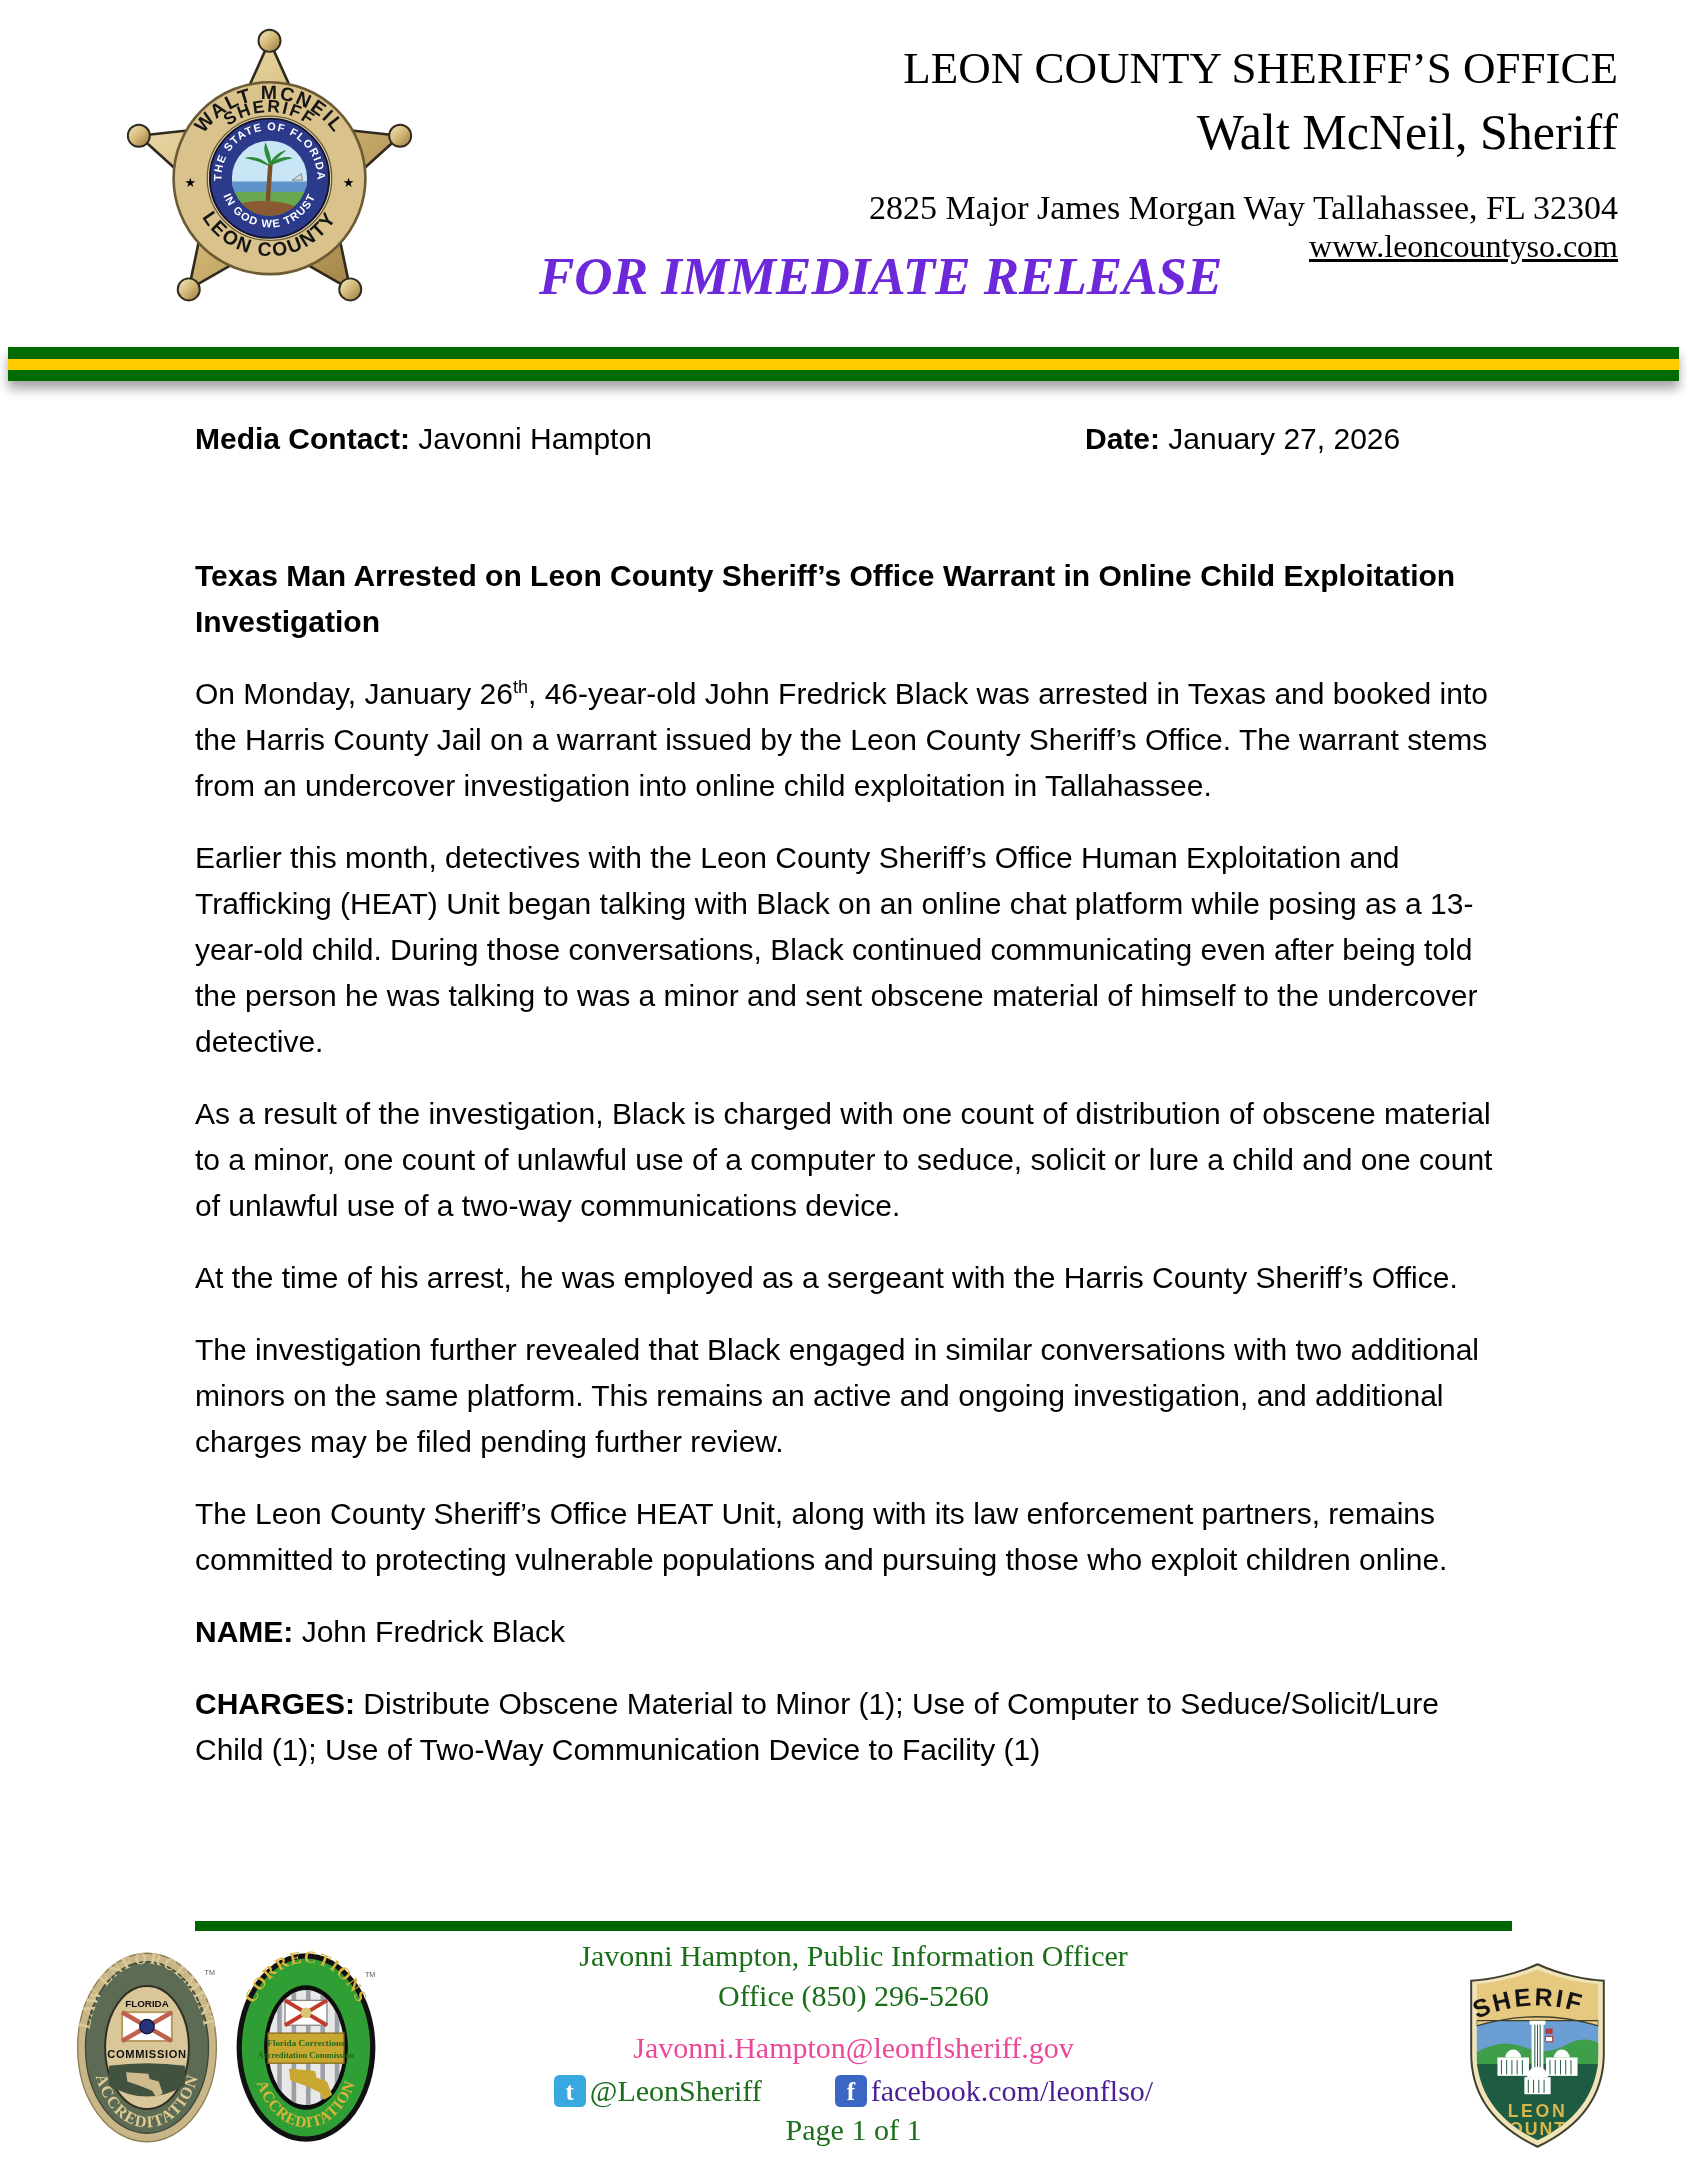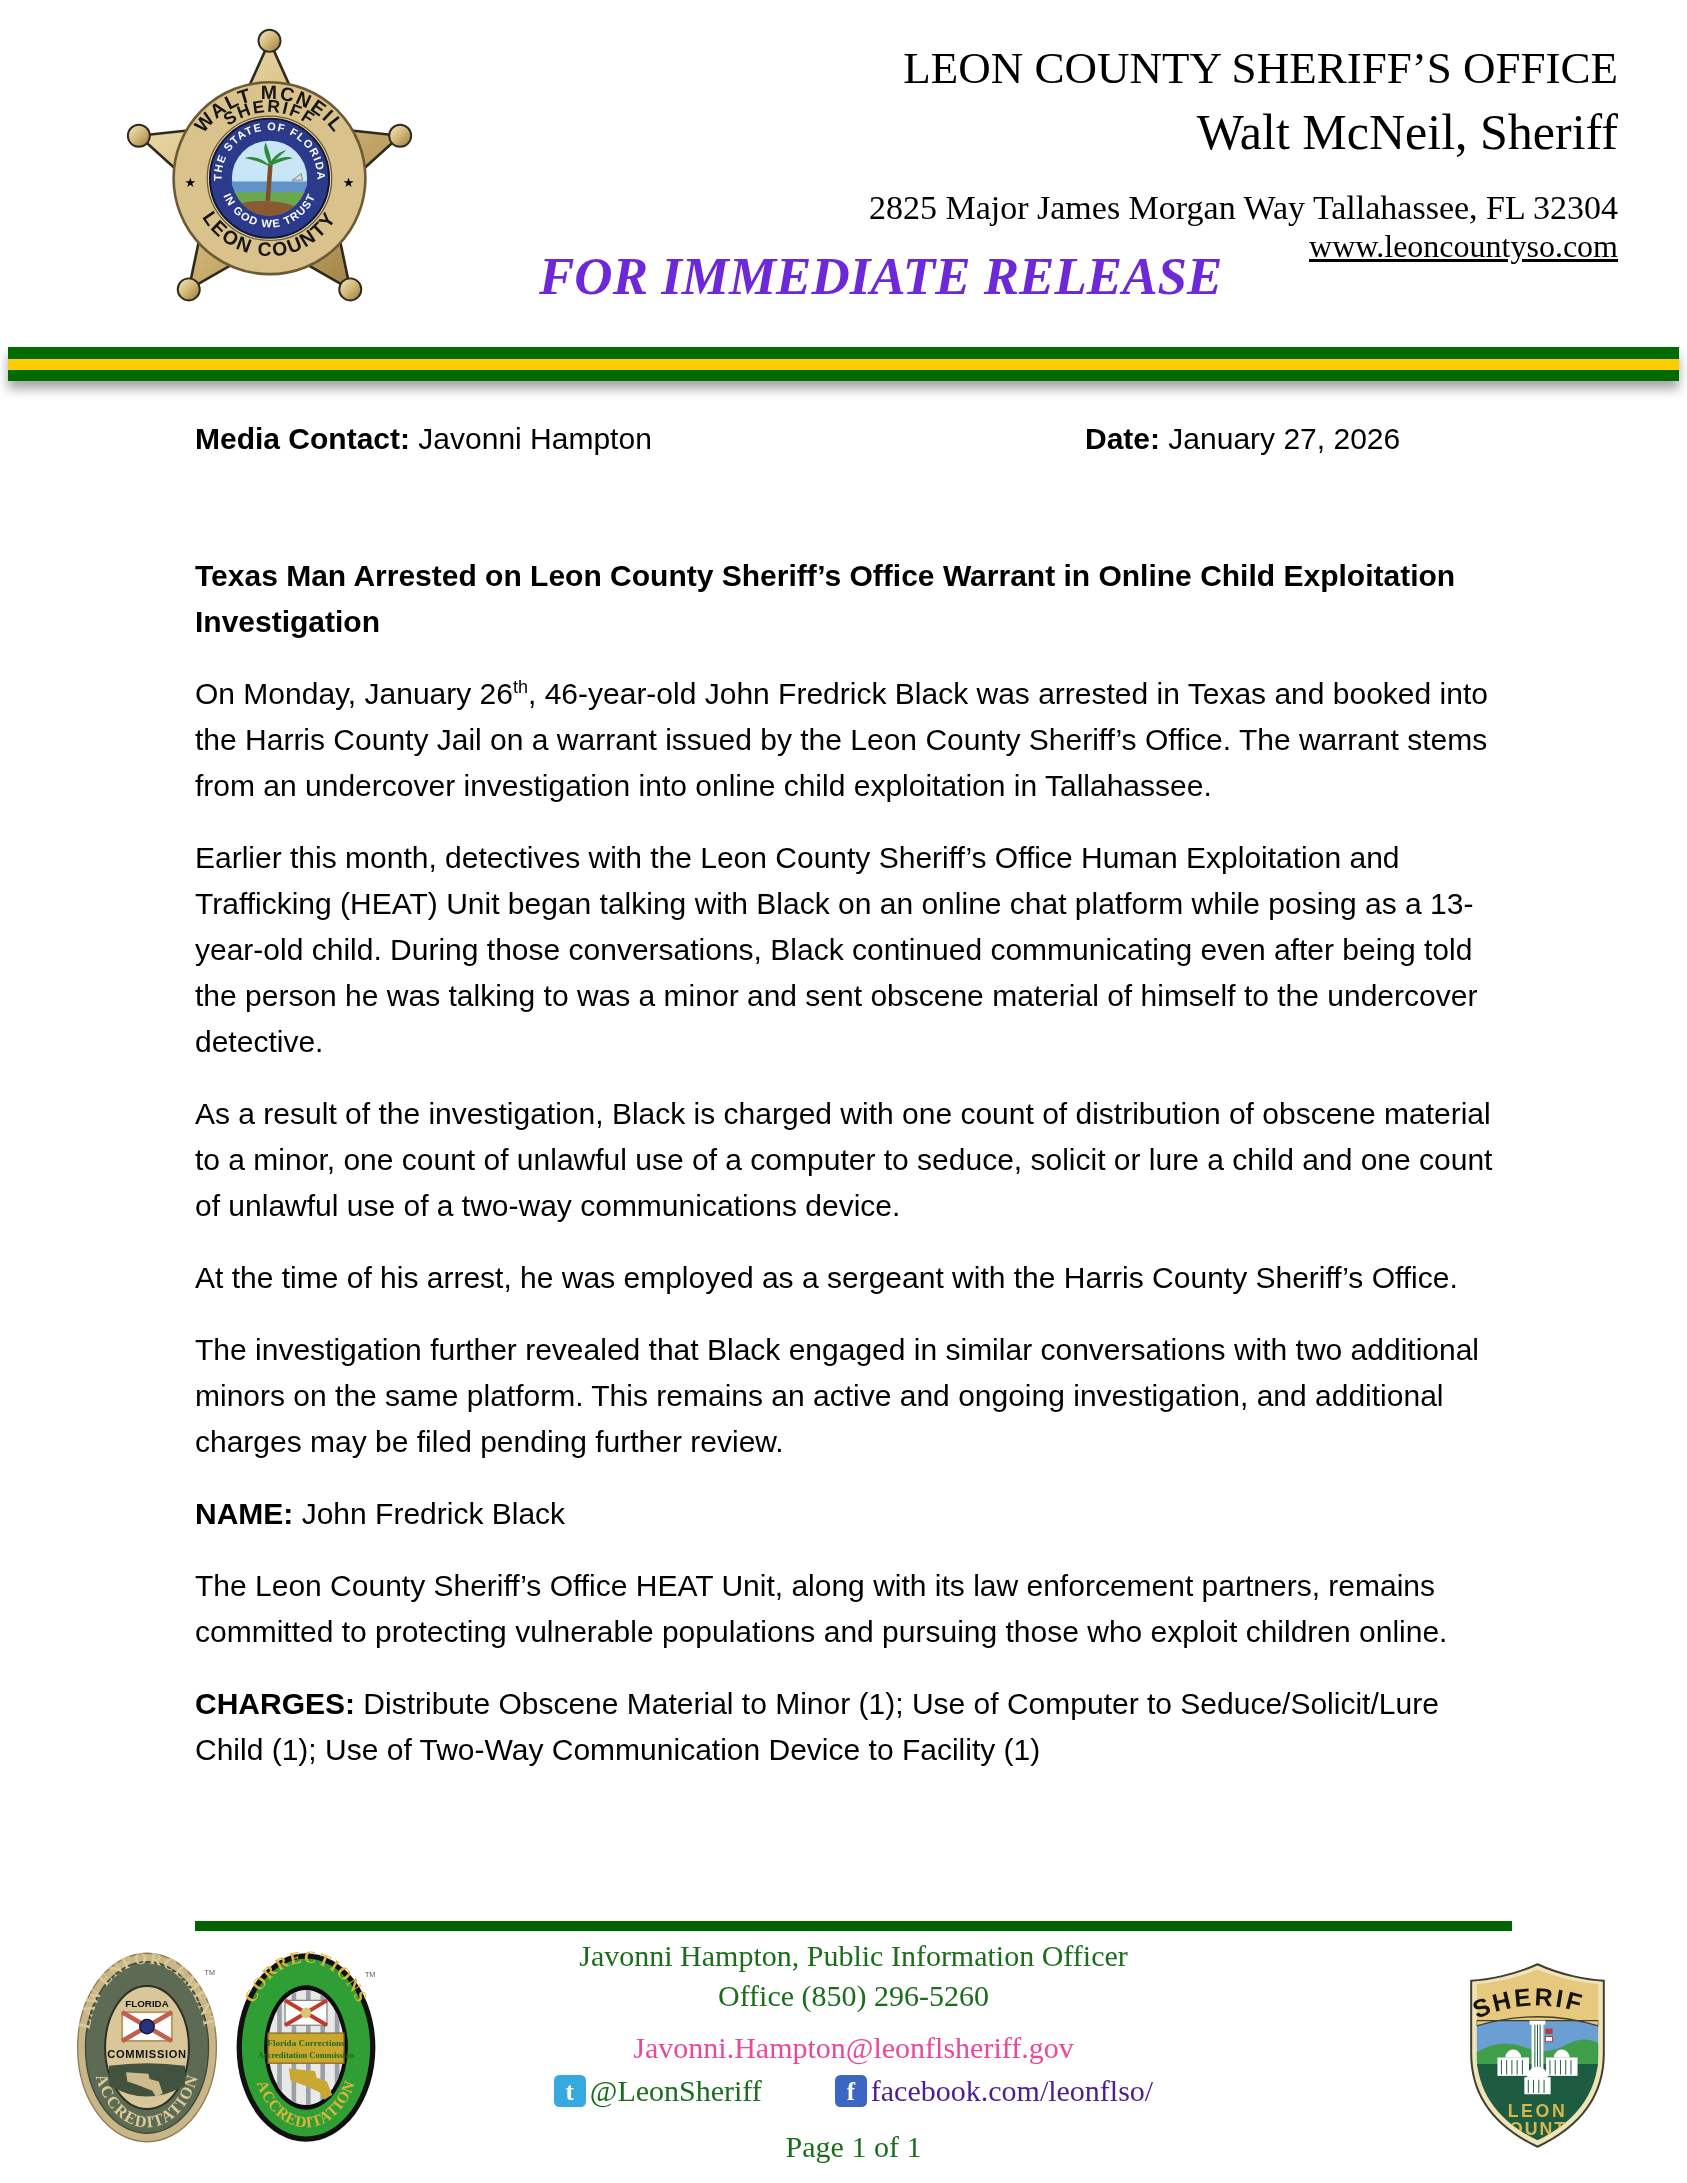--- a/index.html
+++ b/index.html
@@ -30,21 +30,21 @@
   .footer{position:absolute;left:195px;top:1940px;width:1317px;text-align:center;
           font-family:"Liberation Serif", serif;font-size:30px;color:#1a6e1a;}
   .footer .row{margin-bottom:8.6px;line-height:1.05;}
   .email{color:#ec4899;text-decoration:none;margin-top:12px;display:inline-block;}
   .social{display:flex;justify-content:center;align-items:center;gap:73px;margin-top:10.6px;}
   .socgrp{display:flex;align-items:center;gap:4px;}
   .sicon{width:32px;height:32px;border-radius:5.3px;display:flex;align-items:center;justify-content:center;
          color:#fff;font-family:"Liberation Serif", serif;font-weight:bold;font-size:25px;line-height:1;}
   .tw{background:#38a9e0;}
   .fb{background:#3c66c4;}
-  .pageno{margin-top:22px;}
+  .pageno{margin-top:5px;}
   .seal{position:absolute;}
   svg text{user-select:none;}
 </style>
 </head>
 <body>
 
 <div class="page">
 
   <div class="badge-wrap">
     <svg viewBox="0 0 520 480" width="337" height="316">
@@ -129,26 +129,26 @@
     <p><span>On Monday, January 26</span><sup>th</sup><span>, 46-year-old John Fredrick Black was arrested in Texas and booked into the Harris County Jail on a warrant issued by the Leon County Sheriff’s Office. The warrant stems from an undercover investigation into online child exploitation in Tallahassee.</span></p>
 
     <p>Earlier this month, detectives with the Leon County Sheriff’s Office Human Exploitation and Trafficking (HEAT) Unit began talking with Black on an online chat platform while posing as a 13-year-old child. During those conversations, Black continued communicating even after being told the person he was talking to was a minor and sent obscene material of himself to the undercover detective.</p>
 
     <p>As a result of the investigation, Black is charged with one count of distribution of obscene material to a minor, one count of unlawful use of a computer to seduce, solicit or lure a child and one count of unlawful use of a two-way communications device.</p>
 
     <p>At the time of his arrest, he was employed as a sergeant with the Harris County Sheriff’s Office.</p>
 
     <p>The investigation further revealed that Black engaged in similar conversations with two additional minors on the same platform. This remains an active and ongoing investigation, and additional charges may be filed pending further review.</p>
 
+    <p>The Leon County Sheriff’s Office HEAT Unit, along with its law enforcement partners, remains committed to protecting vulnerable populations and pursuing those who exploit children online.</p>
+
     <p>
       <span class="lbl">NAME:</span>
       <span>John Fredrick Black</span>
     </p>
-
-    <p>The Leon County Sheriff’s Office HEAT Unit, along with its law enforcement partners, remains committed to protecting vulnerable populations and pursuing those who exploit children online.</p>
 
     <p>
       <span class="lbl">CHARGES:</span>
       <span>Distribute Obscene Material to Minor (1); Use of Computer to Seduce/Solicit/Lure Child (1); Use of Two-Way Communication Device to Facility (1)</span>
     </p>
   </div>
 
   <div class="footbar"></div>
 
   <div class="footer">

